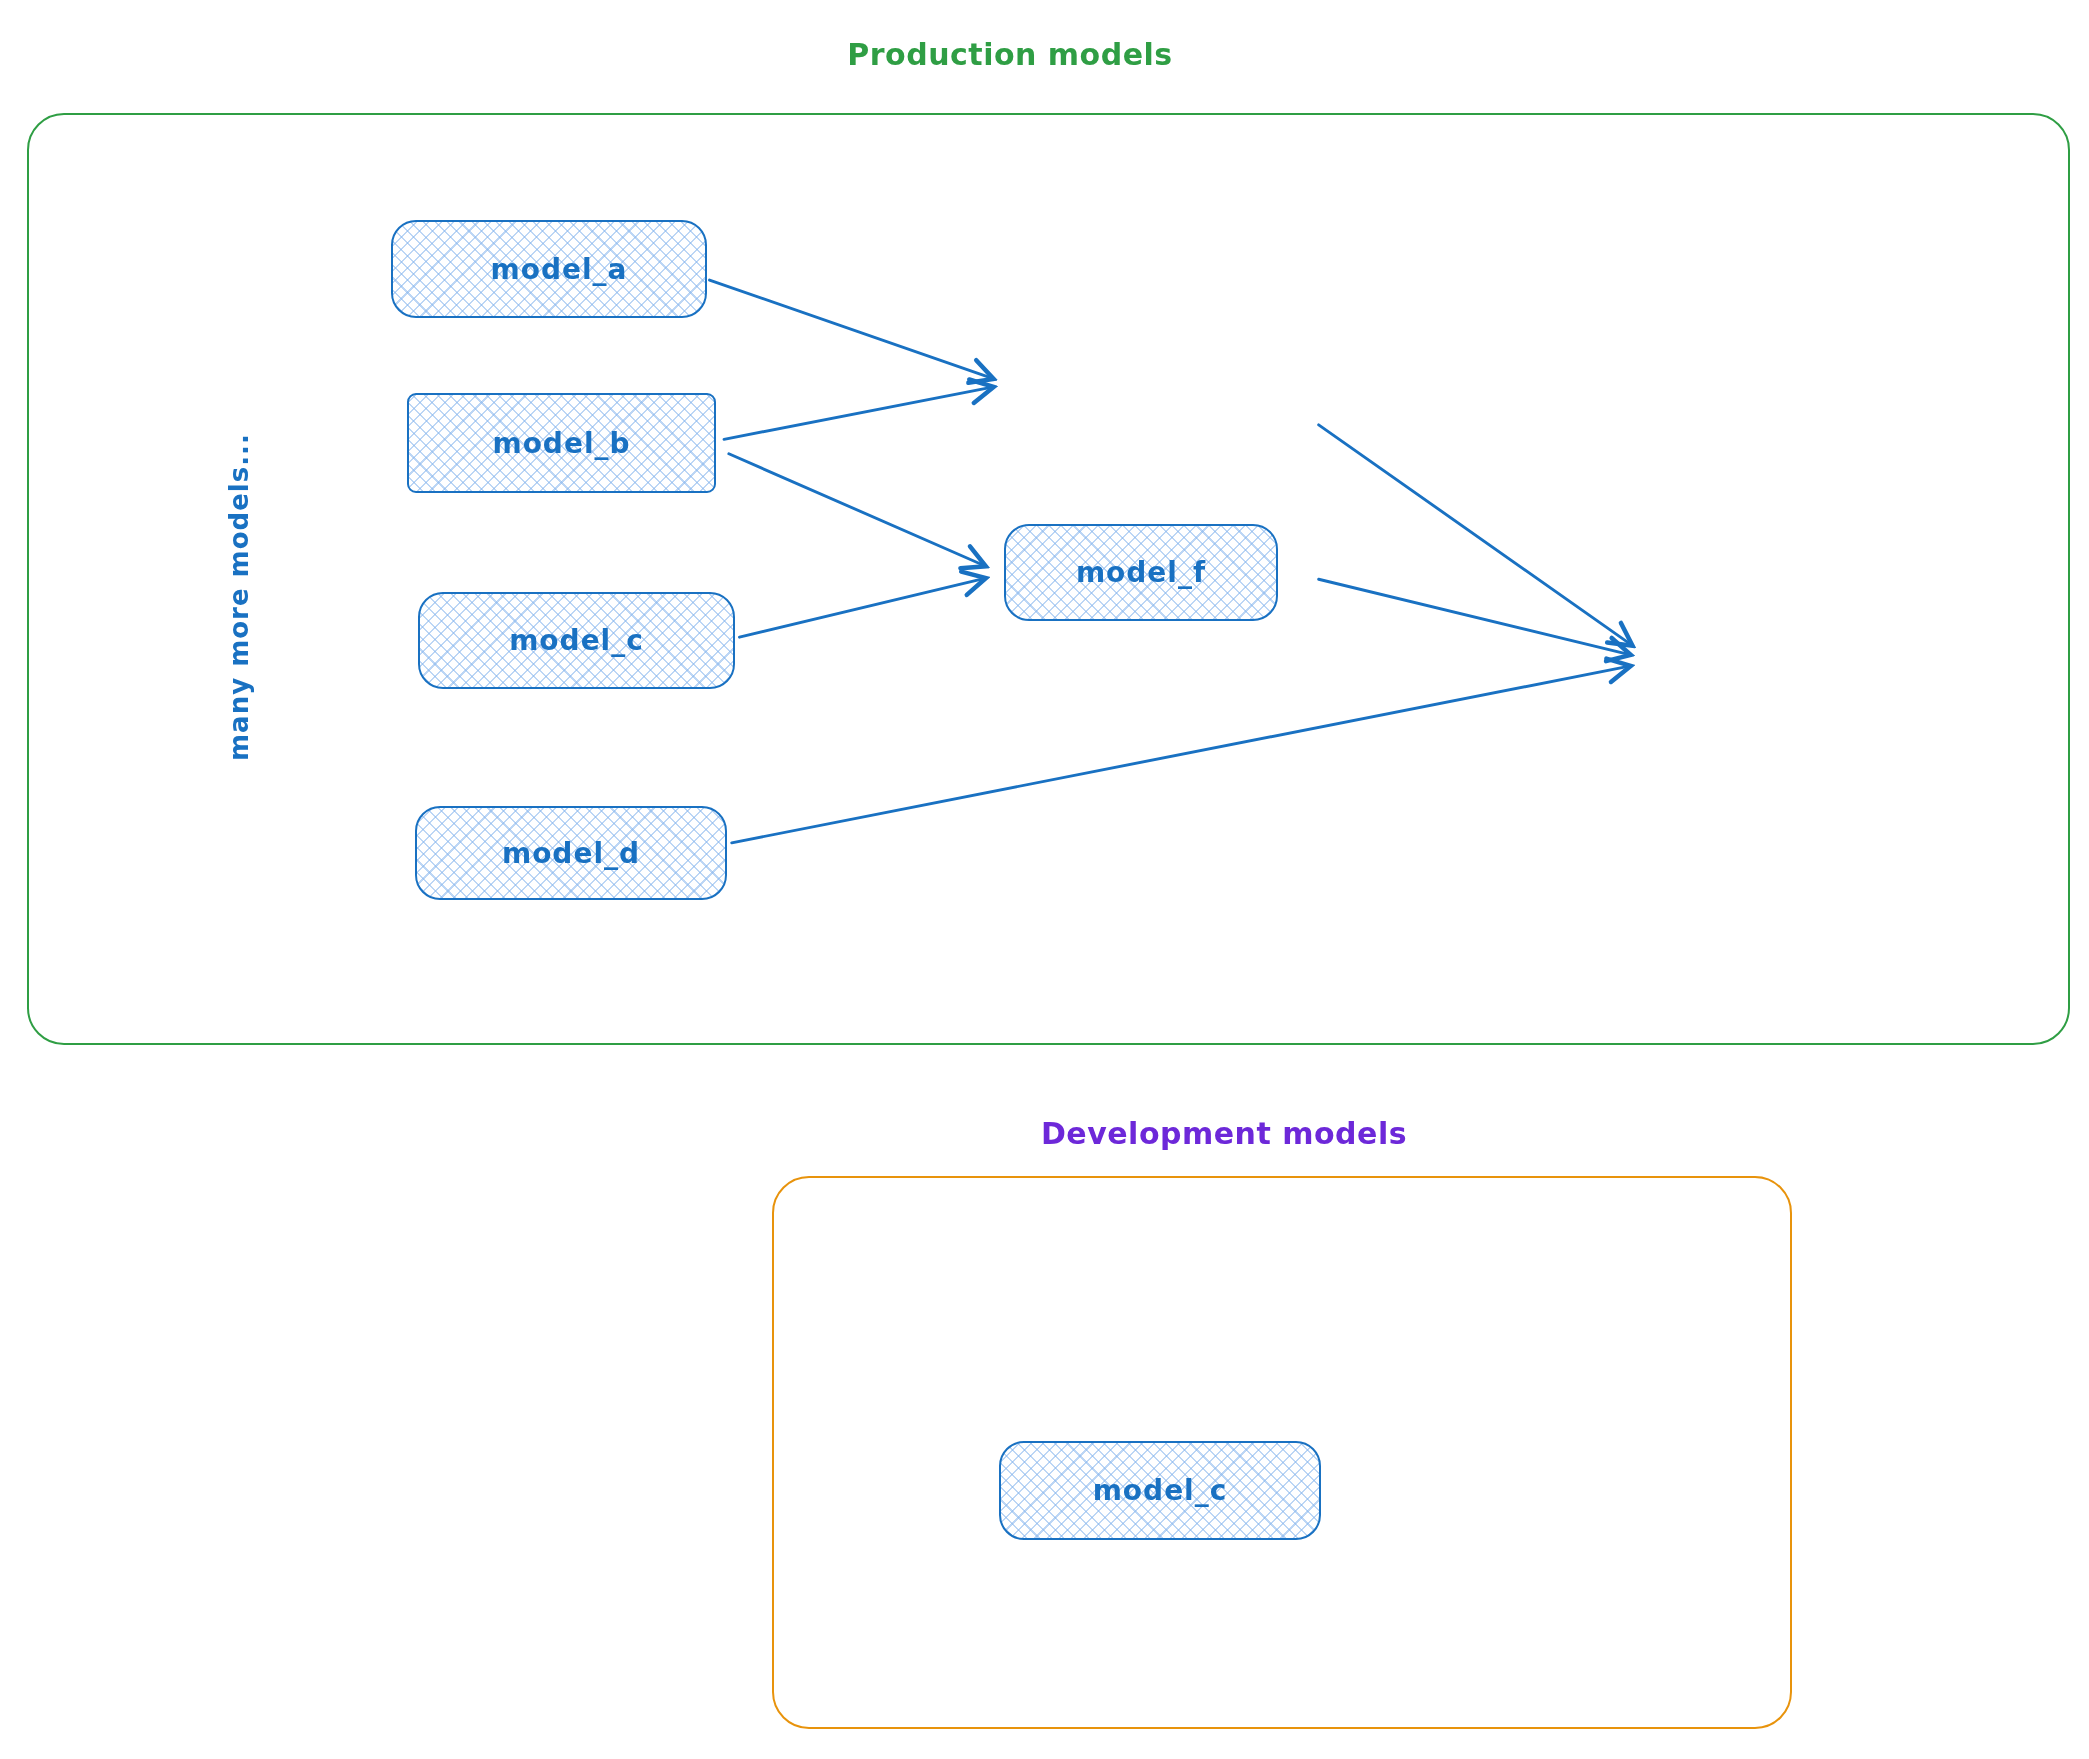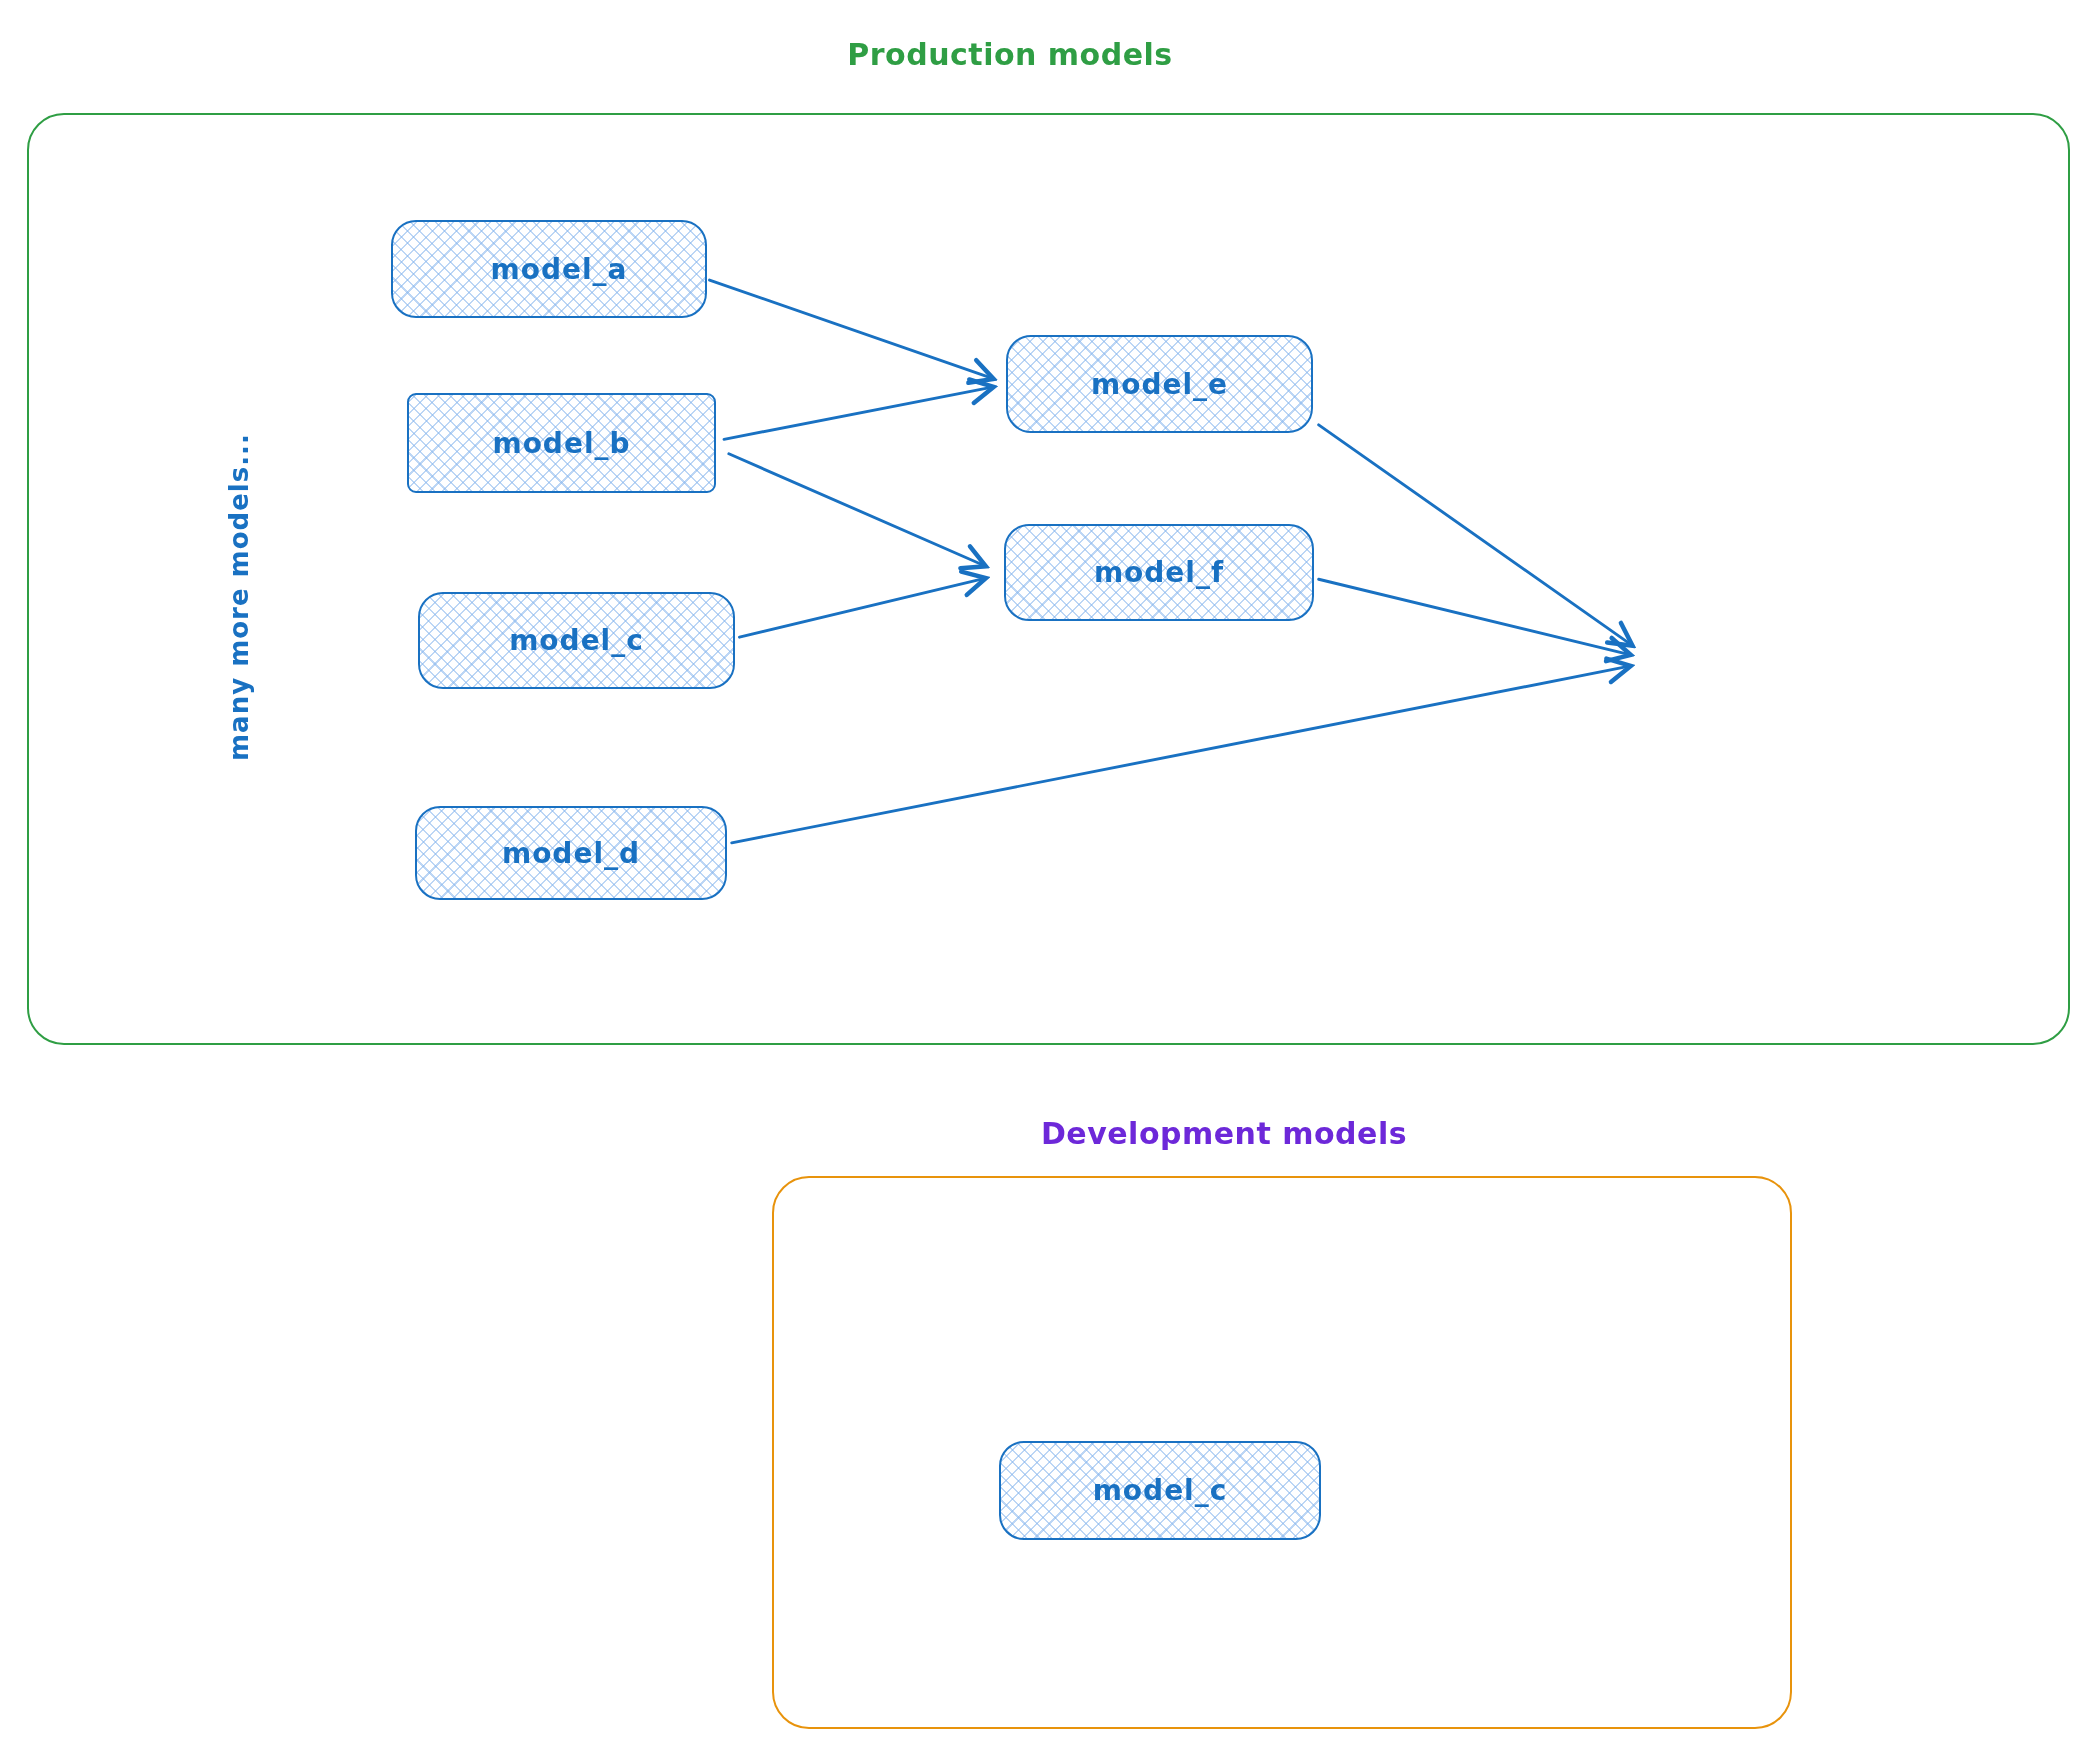--- a/index.html
+++ b/index.html
@@ -78,21 +78,21 @@
     color: #1971c2;
     font-size: 28px;
     font-weight: 600;
     letter-spacing: 1px;
   }
   .node.model-a { left: 391px;  top: 220px;  width: 316px; height: 98px; padding-left: 20px; }
   .node.model-b { left: 407px;  top: 393px;  width: 309px; height: 100px; border-radius: 9px; }
   .node.model-c { left: 418px;  top: 592px;  width: 317px; height: 97px; }
   .node.model-d { left: 415px;  top: 806px;  width: 312px; height:  94px; }
   .node.model-e { left: 1006px; top: 335px;  width: 307px; height: 98px; }
-  .node.model-f { left: 1004px; top: 524px;  width: 310px; height: 97px; }
+  .node.model-f { left: 1004px; top: 524px;  width: 274px; height: 97px; }
   .node.model-g { left: 1641px; top: 611px;  width: 328px; height: 98px; }
   .node.dev-model-c { left: 999px; top: 1441px; width: 322px; height: 99px; }
   
   svg.edges {
     position: absolute;
     left: 0; top: 0;
     width: 2089px;
     height: 1759px;
     pointer-events: none;
   }
@@ -133,23 +133,20 @@
   </div>
   <div class="node model-b">
     <span>model_b</span>
   </div>
   <div class="node model-c">
     <span>model_c</span>
   </div>
   <div class="node model-d">
     <span>model_d</span>
   </div>
-  <div class="node model-e">
-    <span>model_e</span>
-  </div>
   <div class="node model-f">
     <span>model_f</span>
   </div>
 
   <div class="group-title development-title">Development models</div>
   <div class="group development"></div>
 
   <div class="node dev-model-c">
     <span>model_c</span>
   </div>

